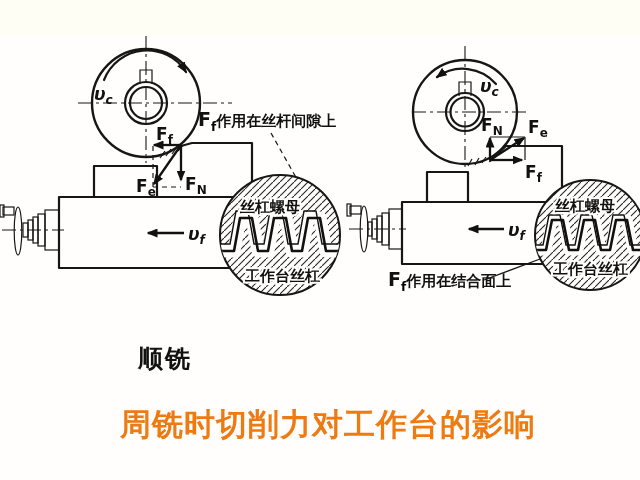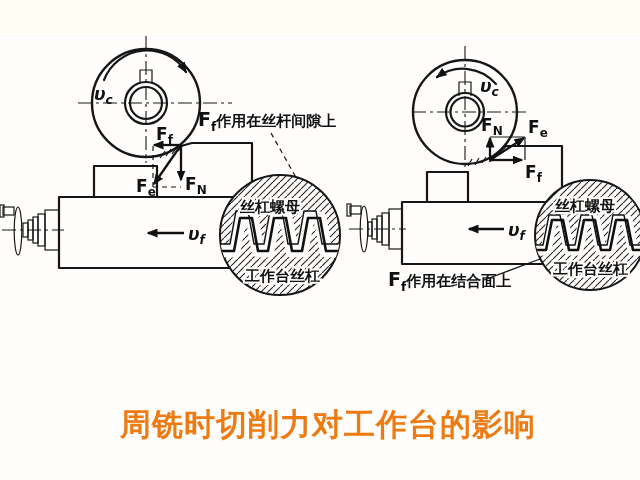--- a/index.html
+++ b/index.html
@@ -179,14 +179,15 @@
           <path class="channel" stroke-width="11" d="M536 250 H546 L552 220 H563 L569 250 H578 L584 220 H595 L601 250 H610 L616 220 H627 L633 250 H644"></path>
           <path class="nutline" transform="translate(-3,-5)" d="M536 250 H546 L552 220 H563 L569 250 H578 L584 220 H595 L601 250 H610 L616 220 H627 L633 250 H644"></path>
           <path class="screwline" d="M536 250 H546 L552 220 H563 L569 250 H578 L584 220 H595 L601 250 H610 L616 220 H627 L633 250 H644"></path>
         </g>
         <text class="cjk" x="555" y="211">丝杠螺母</text>
         <text class="cjk" x="553" y="274">工作台丝杠</text>
       </g>
     </g>
   </svg>
 
+  <div class="caption caption-left">顺铣</div>
   <div class="main-title">周铣时切削力对工作台的影响</div>
 </div>
 
 </body></html>

